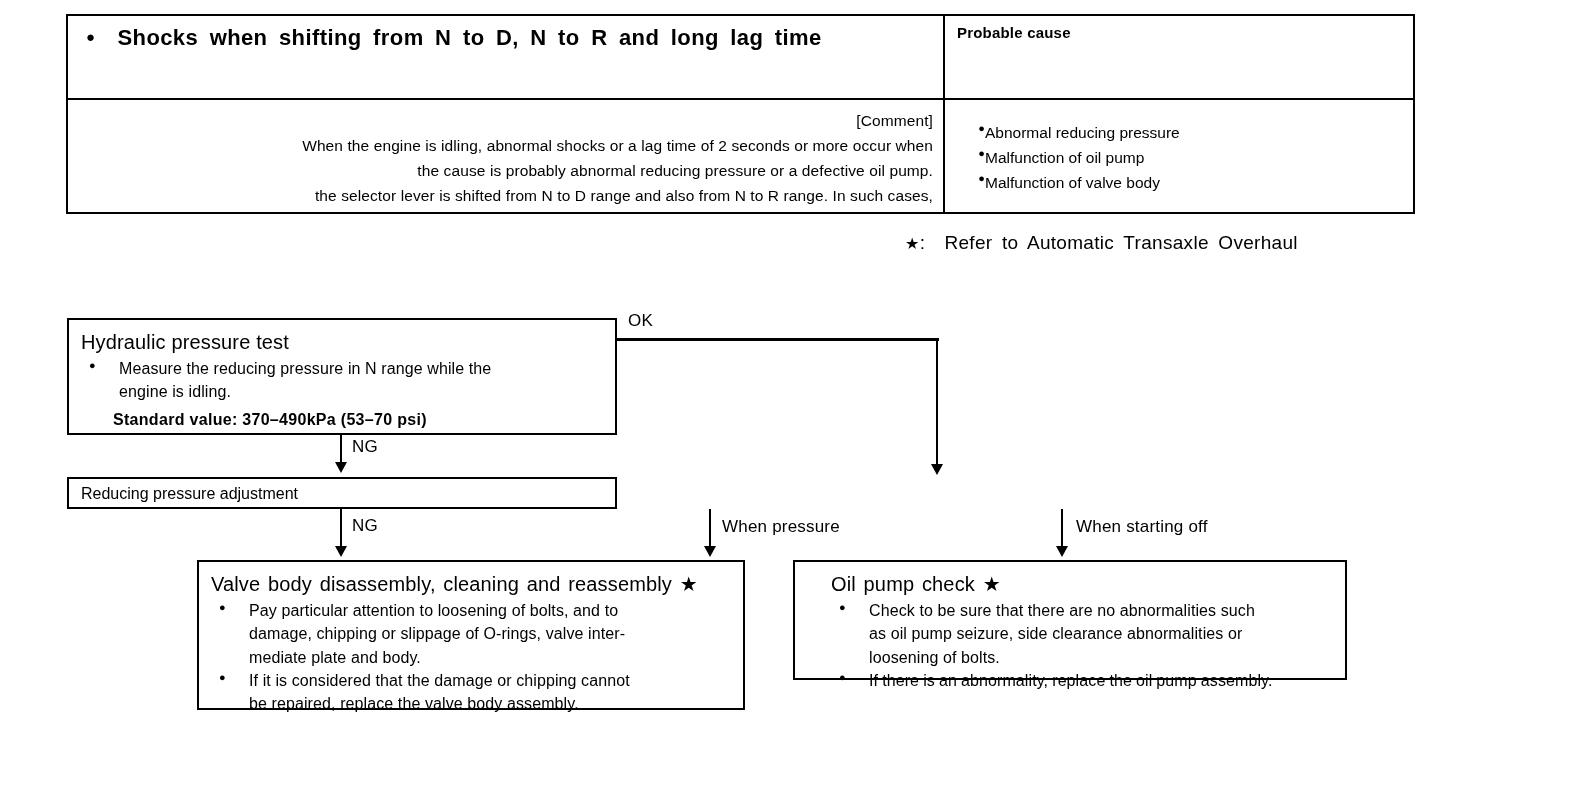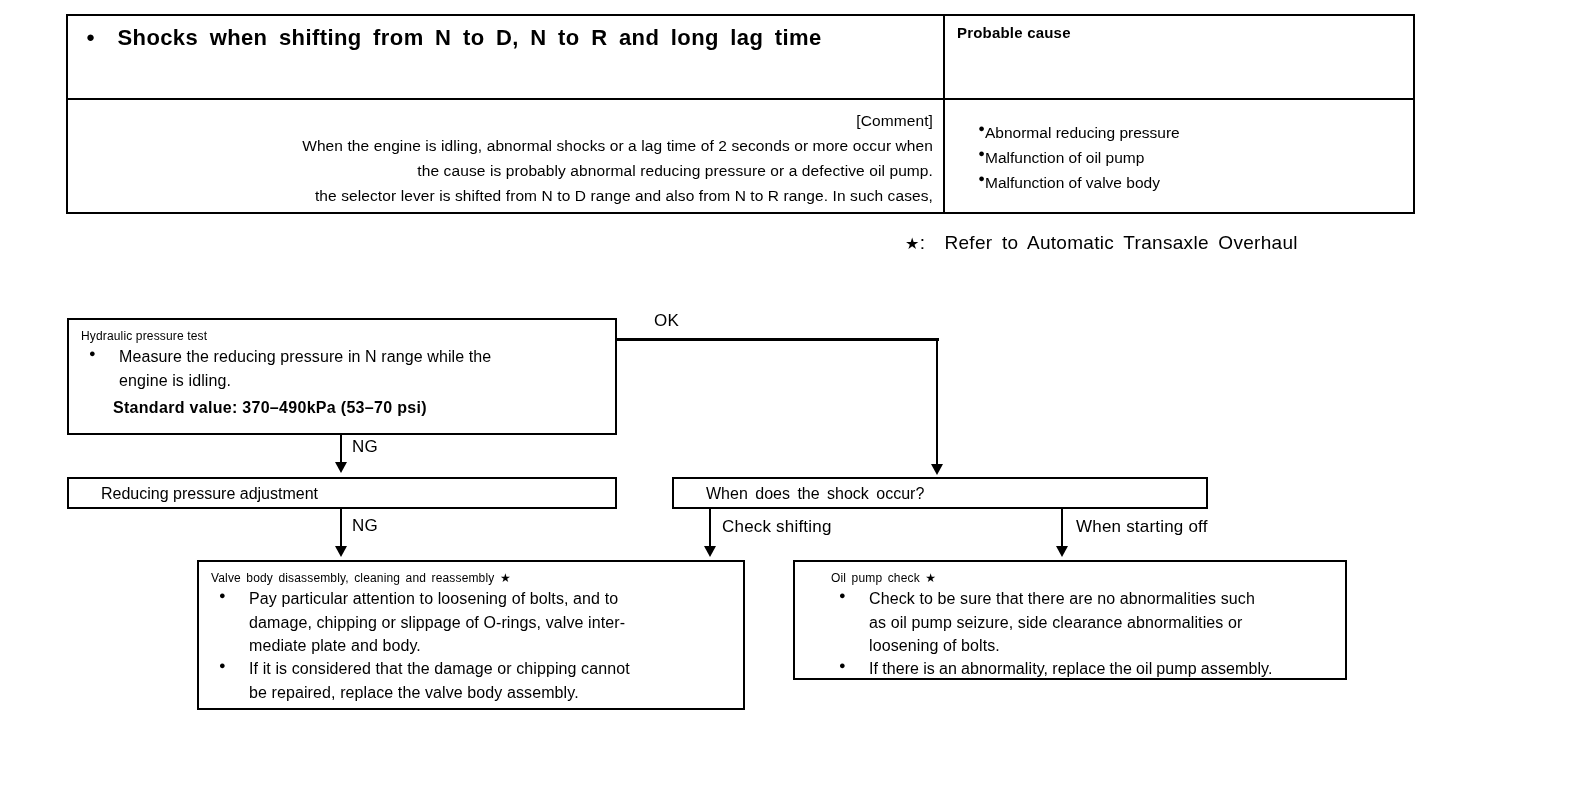--- a/index.html
+++ b/index.html
@@ -40,22 +40,22 @@
   
   .fbox{position:absolute;border:2px solid #000;box-sizing:border-box;background:#fff;}
   .fbox .inner{padding:8px 10px 8px 12px;}
 
   #box-hyd{left:67px;top:318px;width:550px;height:117px;}
   #box-red{left:67px;top:477px;width:550px;height:32px;}
   #box-when{left:672px;top:477px;width:536px;height:32px;}
   #box-valve{left:197px;top:560px;width:548px;height:150px;}
   #box-oil{left:793px;top:560px;width:554px;height:120px;padding-left:24px;}
 
-  .bx-title{font-size:12px;line-height:1.45;letter-spacing:.15px;}
-  .bx-line{font-size:16px;line-height:1.45;margin-left:20px;}
+  .bx-title{font-size:20px;line-height:1.45;letter-spacing:.15px;}
+  .bx-line{font-size:16px;line-height:1.45;}
   .blist{margin:0;padding:0;list-style:none;}
   .blist li{display:flex;align-items:flex-start;font-size:16px;line-height:1.46;letter-spacing:.1px;}
   .blist li .bul{font-size:11px;line-height:1.5;width:30px;flex:0 0 30px;text-align:left;padding-left:8px;}
   .blist li .bt{flex:1;}
   .std{font-size:16px;font-weight:bold;letter-spacing:.3px;padding:7px 0 0 32px;}
   .tight{word-spacing:-0.5px;}
 
   
   .ln{position:absolute;background:#000;}
   .vline{width:2px;}
@@ -130,25 +130,20 @@
       <div class="std">Standard value: 370–490kPa (53–70 psi)</div>
     </div>
   </div>
 
   <div class="fbox" id="box-red">
     <div class="inner" style="padding:3px 10px 0 12px;">
       <div class="bx-line">Reducing pressure adjustment</div>
     </div>
   </div>
 
-  <div class="fbox" id="box-when">
-    <div class="inner" style="padding:3px 10px 0 12px;">
-      <div class="bx-line" style="word-spacing:3px;">When does the shock occur?</div>
-    </div>
-  </div>
 
   <div class="fbox" id="box-valve">
     <div class="inner">
       <div class="bx-title" style="word-spacing:2px;">Valve body disassembly, cleaning and reassembly ★</div>
       <ul class="blist">
         <li>
           <span class="bul">●</span>
           <span class="bt">
             <span>Pay particular attention to loosening of bolts, and to</span><br>
             <span>damage, chipping or slippage of O-rings, valve inter-</span><br>
@@ -184,31 +179,31 @@
             <span>If there is an abnormality, replace the oil pump assembly.</span>
           </span>
         </li>
       </ul>
     </div>
   </div>
 
   <div class="ln hline" style="left:617px;top:338px;width:322px;"></div>
   <div class="ln vline" style="left:936px;top:338px;height:128px;"></div>
   <div class="arrow" style="left:931px;top:464px;"></div>
-  <div class="elabel" style="left:628px;top:311px;margin-left:26px;">OK</div>
+  <div class="elabel" style="left:628px;top:311px;">OK</div>
 
   <div class="ln vline" style="left:340px;top:435px;height:29px;"></div>
   <div class="arrow" style="left:335px;top:462px;"></div>
   <div class="elabel" style="left:352px;top:437px;">NG</div>
 
   <div class="ln vline" style="left:340px;top:509px;height:39px;"></div>
   <div class="arrow" style="left:335px;top:546px;"></div>
   <div class="elabel" style="left:352px;top:516px;">NG</div>
 
   <div class="ln vline" style="left:709px;top:509px;height:39px;"></div>
   <div class="arrow" style="left:704px;top:546px;"></div>
-  <div class="elabel" style="left:722px;top:517px;">Check shifting</div>
+  <div class="elabel" style="left:722px;top:517px;">When pressure</div>
 
   <div class="ln vline" style="left:1061px;top:509px;height:39px;"></div>
   <div class="arrow" style="left:1056px;top:546px;"></div>
   <div class="elabel" style="left:1076px;top:517px;">When starting off</div>
 
 </div>
 
 </body></html>

